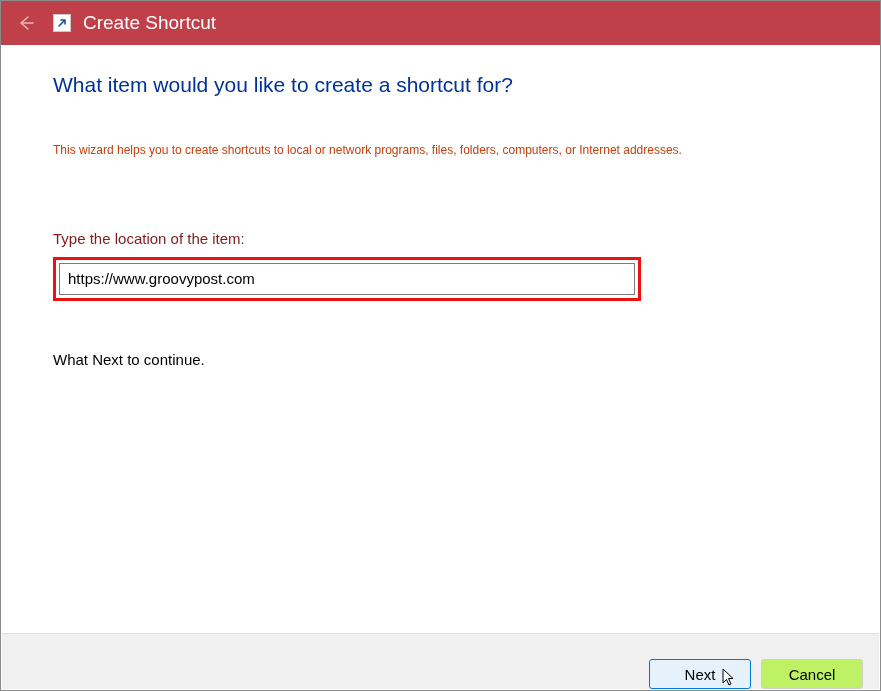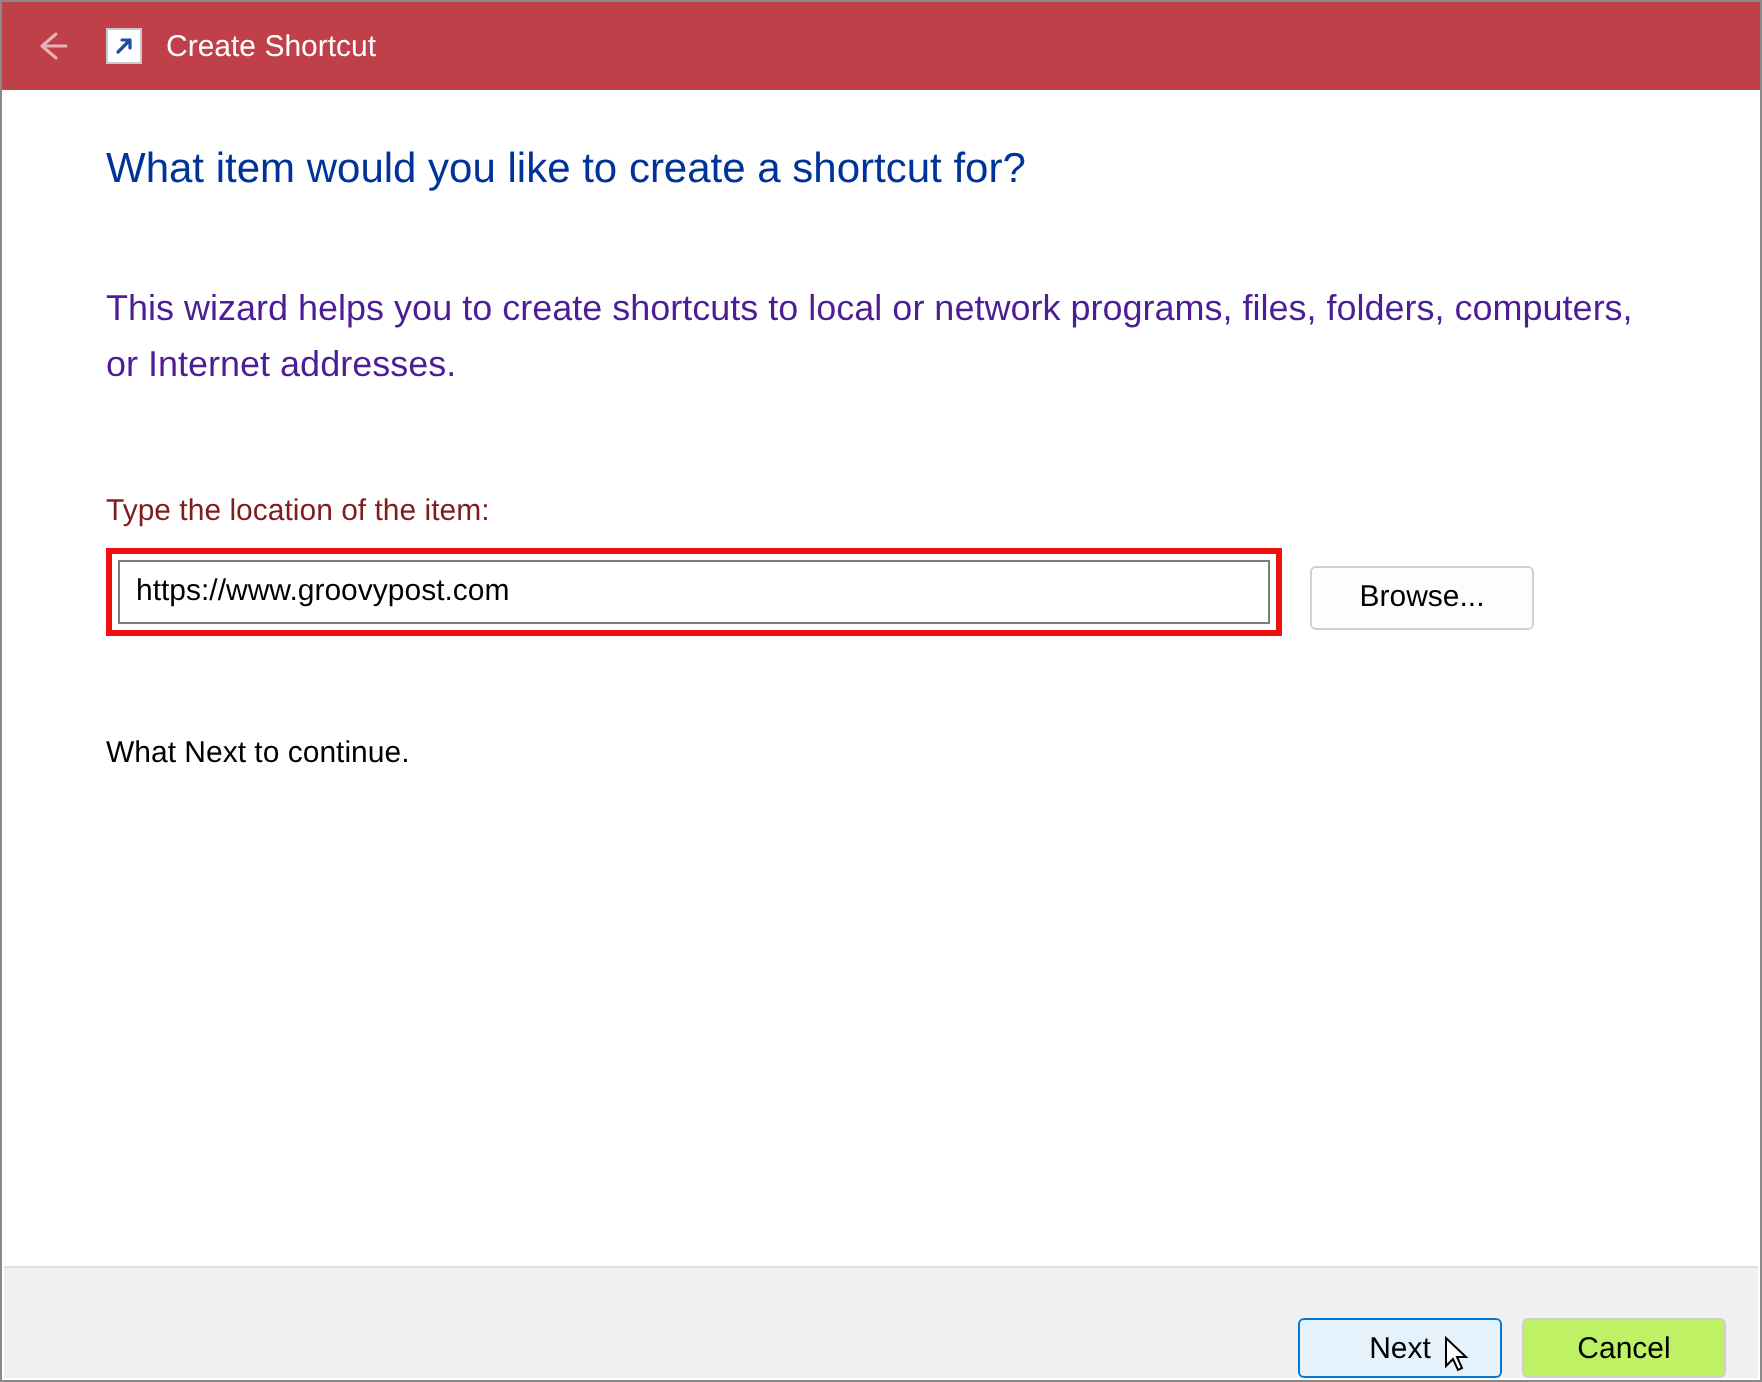--- a/index.html
+++ b/index.html
@@ -40,36 +40,36 @@
       display: flex;
       align-items: center;
       justify-content: center;
       color: #1a4fa0;
       font-size: 12px;
       font-weight: bold;
       border: 1px solid #c9c9c9;
     }
     .title-text {
       color: #fff;
-      font-size: 15px;
+      font-size: 19px;
     }
     .content {
       padding: 28px 52px 0 52px;
     }
     .headline {
       color: #003399;
       font-size: 21px;
       font-weight: 400;
       margin-bottom: 44px;
     }
     .description {
-      color: #4c1d95;
-      font-size: 18px;
+      color: #c2410c;
+      font-size: 12px;
       line-height: 1.55;
-      margin-bottom: 50px;
+      margin-bottom: 70px;
     }
     .field-label {
       color: #7f1d1d;
       font-size: 15px;
       margin-bottom: 10px;
     }
     .input-row {
       display: flex;
       align-items: center;
       gap: 14px;
@@ -159,21 +159,20 @@
 </div>
 
 <div class="content">
   <h1 class="headline">What item would you like to create a shortcut for?</h1>
   <p class="description">This wizard helps you to create shortcuts to local or network programs, files, folders, computers, or Internet addresses.</p>
   <div class="field-label">Type the location of the item:</div>
   <div class="input-row">
     <div class="input-highlight">
       <input class="location-input" type="text" value="https://www.groovypost.com" style="">
     </div>
-    <button class="browse-btn">Browse...</button>
   </div>
   <p class="continue-text">What Next to continue.</p>
 </div>
 
 <div class="footer">
   <button class="footer-btn primary">
     <span>Next</span>
     <svg class="cursor-arrow" width="16" height="20" viewBox="0 0 16 20">
       <path d="M1 1 L1 15 L4.5 11.5 L7 17 L9 16 L6.5 10.5 L11 10.5 Z" fill="#fff" stroke="#000" stroke-width="1"></path>
     </svg>

